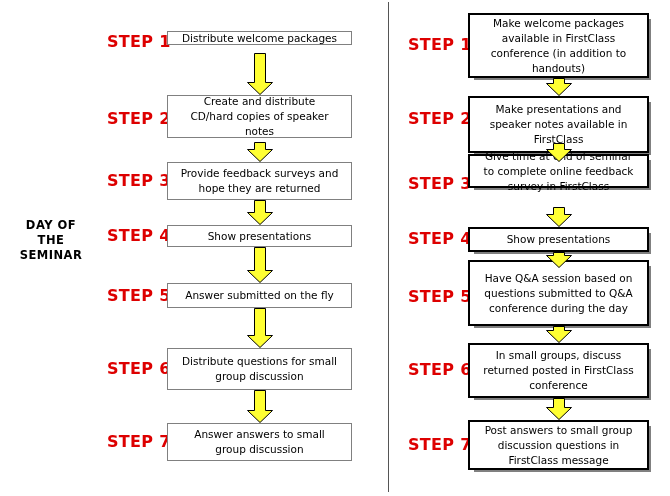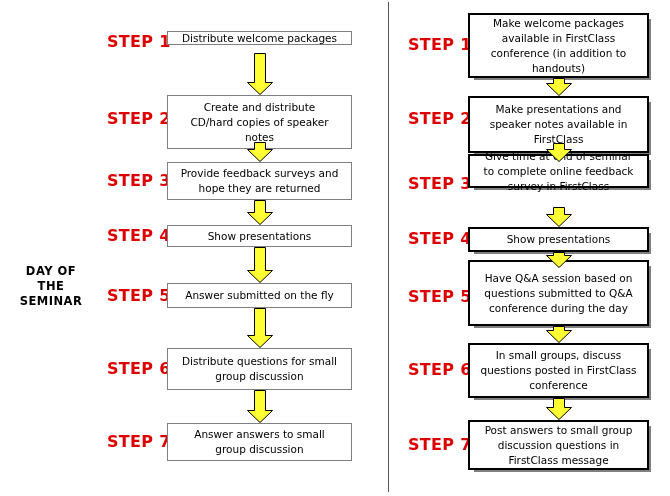--- a/index.html
+++ b/index.html
@@ -6,21 +6,21 @@
   .stage{
     position:relative;width:670px;height:496px;
     background:var(--background,#ffffff);
     font-family:"DejaVu Sans","Liberation Sans",sans-serif;
     overflow:hidden;
   }
   .divider{position:absolute;left:388px;top:2px;width:1px;height:490px;background:var(--divider,#555);}
   .side-label{
     position:absolute;left:6px;top:218px;width:90px;
     text-align:center;font-weight:bold;font-size:11.5px;line-height:15px;
-    letter-spacing:.5px;white-space:pre-line;color:var(--side-label-text,#000);margin-top:46px;
+    letter-spacing:.5px;white-space:pre-line;color:var(--side-label-text,#000);
   }
   .slabel{
     position:absolute;font-weight:bold;font-size:16px;line-height:14px;
     color:var(--step-label,#dd0000);letter-spacing:.3px;white-space:nowrap;
   }
   .slabel.l{left:107px}
   .slabel.r{left:408px}
   .box{
     position:absolute;box-sizing:border-box;
     display:flex;align-items:center;justify-content:center;
@@ -49,21 +49,21 @@
 
   <span class="slabel l" style="top:35px">STEP 1</span>
   <span class="slabel l" style="top:112px">STEP 2</span>
   <span class="slabel l" style="top:174px">STEP 3</span>
   <span class="slabel l" style="top:229px">STEP 4</span>
   <span class="slabel l" style="top:289px">STEP 5</span>
   <span class="slabel l" style="top:362px">STEP 6</span>
   <span class="slabel l" style="top:435px">STEP 7</span>
 
   <div class="box l" style="top:31px;height:14px">Distribute welcome packages</div>
-  <div class="box l" style="top:95px;height:54px">Create and distribute
+  <div class="box l" style="top:95px;height:43px">Create and distribute
 CD/hard copies of speaker
 notes</div>
   <div class="box l" style="top:162px;height:38px">Provide feedback surveys and
 hope they are returned</div>
   <div class="box l" style="top:225px;height:22px">Show presentations</div>
   <div class="box l" style="top:283px;height:25px">Answer submitted on the fly</div>
   <div class="box l" style="top:348px;height:42px">Distribute questions for small
 group discussion</div>
   <div class="box l" style="top:423px;height:38px">Answer answers to small
 group discussion</div>
@@ -115,21 +115,21 @@
 speaker notes available in
 FirstClass</div>
   <div class="box r" style="top:154px;height:34px">Give time at end of seminar
 to complete online feedback
 survey in FirstClass</div>
   <div class="box r" style="top:227px;height:25px">Show presentations</div>
   <div class="box r" style="top:260px;height:66px">Have Q&amp;A session based on
 questions submitted to Q&amp;A
 conference during the day</div>
   <div class="box r" style="top:343px;height:55px">In small groups, discuss
-questions posted in FirstClass
+returned posted in FirstClass
 conference</div>
   <div class="box r" style="top:420px;height:50px">Post answers to small group
 discussion questions in
 FirstClass message</div>
 
   <div class="arrow r" style="top:78px">
     <svg width="28" height="18" viewBox="0 0 28 18">
         <polygon class="ap" points="8.5,0.5 19.5,0.5 19.5,5.5 26.5,5.5 14,17.5 1.5,5.5 8.5,5.5"></polygon>
       </svg>
   </div>

